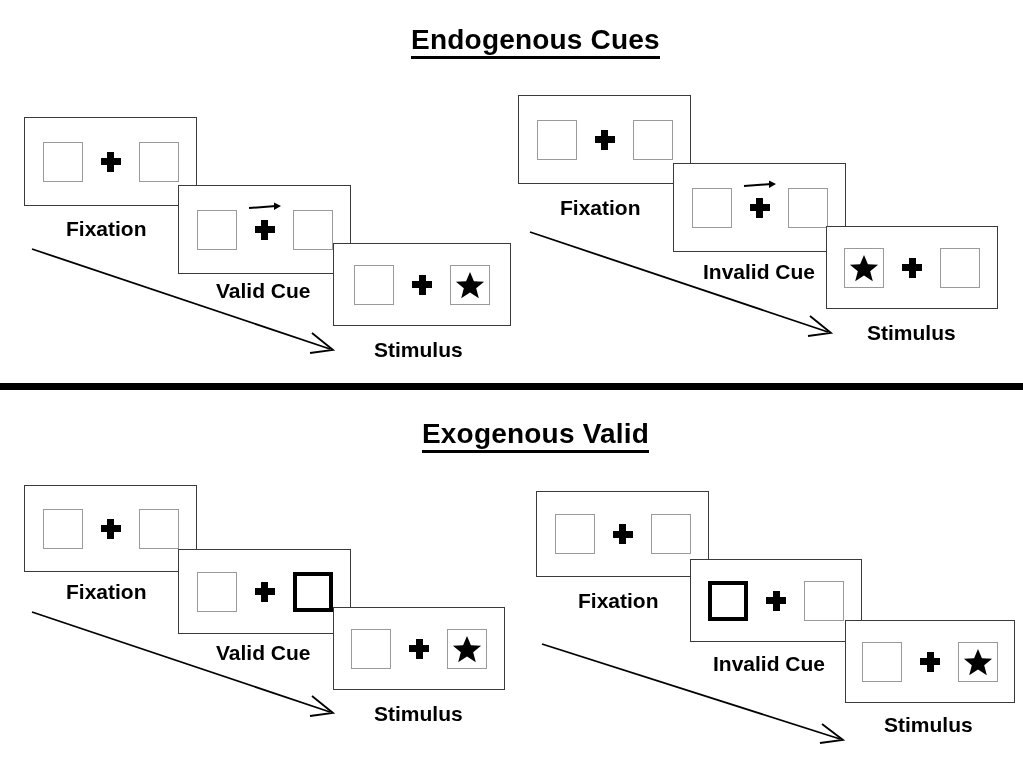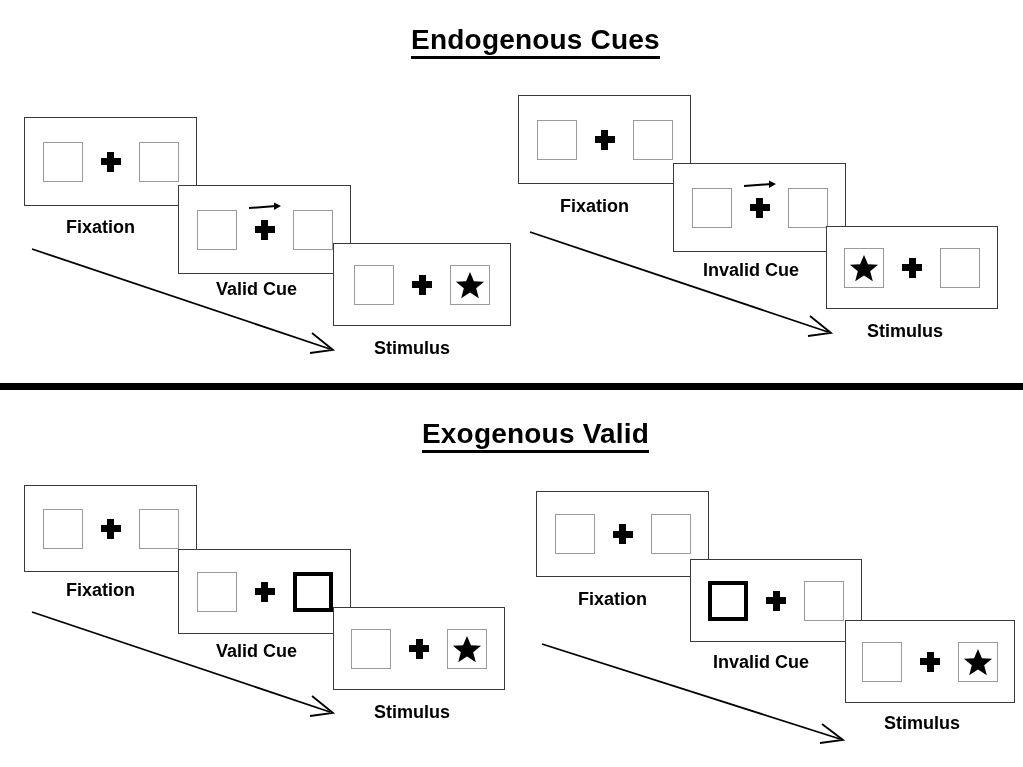--- a/index.html
+++ b/index.html
@@ -118,21 +118,21 @@
     transform: translateX(-50%);
     top: -19px;
     width: 34px;
     height: 12px;
   }
 
   
   .caption {
     position: absolute;
     font-weight: bold;
-    font-size: 18px;
+    font-size: 21px;
     color: #000000;
     white-space: nowrap;
     z-index: 3;
   }
 
   
   .time-arrow {
     position: absolute;
     z-index: 1;
     overflow: visible;

